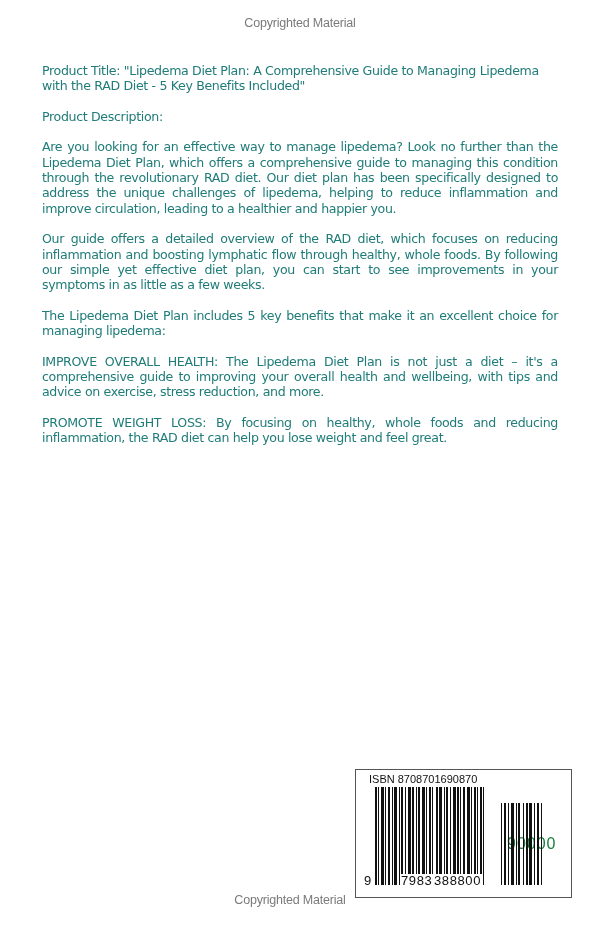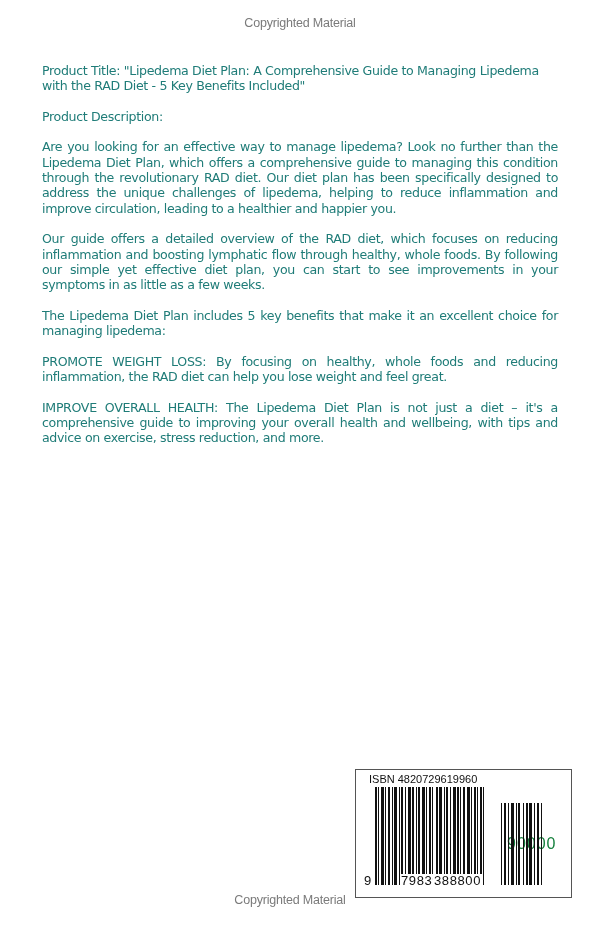--- a/index.html
+++ b/index.html
@@ -49,26 +49,26 @@
 <body>
 
 <div class="copyright top">Copyrighted Material</div>
 
 <div class="content">
   <p class="left">Product Title: "Lipedema Diet Plan: A Comprehensive Guide to Managing Lipedema with the RAD Diet - 5 Key Benefits Included"</p>
   <p class="left">Product Description:</p>
   <p>Are you looking for an effective way to manage lipedema? Look no further than the Lipedema Diet Plan, which offers a comprehensive guide to managing this condition through the revolutionary RAD diet. Our diet plan has been specifically designed to address the unique challenges of lipedema, helping to reduce inflammation and improve circulation, leading to a healthier and happier you.</p>
   <p>Our guide offers a detailed overview of the RAD diet, which focuses on reducing inflammation and boosting lymphatic flow through healthy, whole foods. By following our simple yet effective diet plan, you can start to see improvements in your symptoms in as little as a few weeks.</p>
   <p>The Lipedema Diet Plan includes 5 key benefits that make it an excellent choice for managing lipedema:</p>
+  <p>IMPROVE OVERALL HEALTH: The Lipedema Diet Plan is not just a diet – it's a comprehensive guide to improving your overall health and wellbeing, with tips and advice on exercise, stress reduction, and more.</p>
   <p>PROMOTE WEIGHT LOSS: By focusing on healthy, whole foods and reducing inflammation, the RAD diet can help you lose weight and feel great.</p>
-  <p>IMPROVE OVERALL HEALTH: The Lipedema Diet Plan is not just a diet – it's a comprehensive guide to improving your overall health and wellbeing, with tips and advice on exercise, stress reduction, and more.</p>
 </div>
 
 <div class="barcode-box">
-  <div class="isbn-label">ISBN 4820729619960</div>
+  <div class="isbn-label">ISBN 8708701690870</div>
   <div class="bars main">
     <span style="width:2px;margin-right:1px"></span>
       <span style="width:1px;margin-right:2px"></span>
     <span style="width:3px;margin-right:1px"></span>
       <span style="width:1px;margin-right:2px"></span>
     <span style="width:2px;margin-right:2px"></span>
       <span style="width:1px;margin-right:1px"></span>
     <span style="width:3px;margin-right:2px"></span>
       <span style="width:1px;margin-right:1px"></span>
     <span style="width:2px;margin-right:2px"></span>

